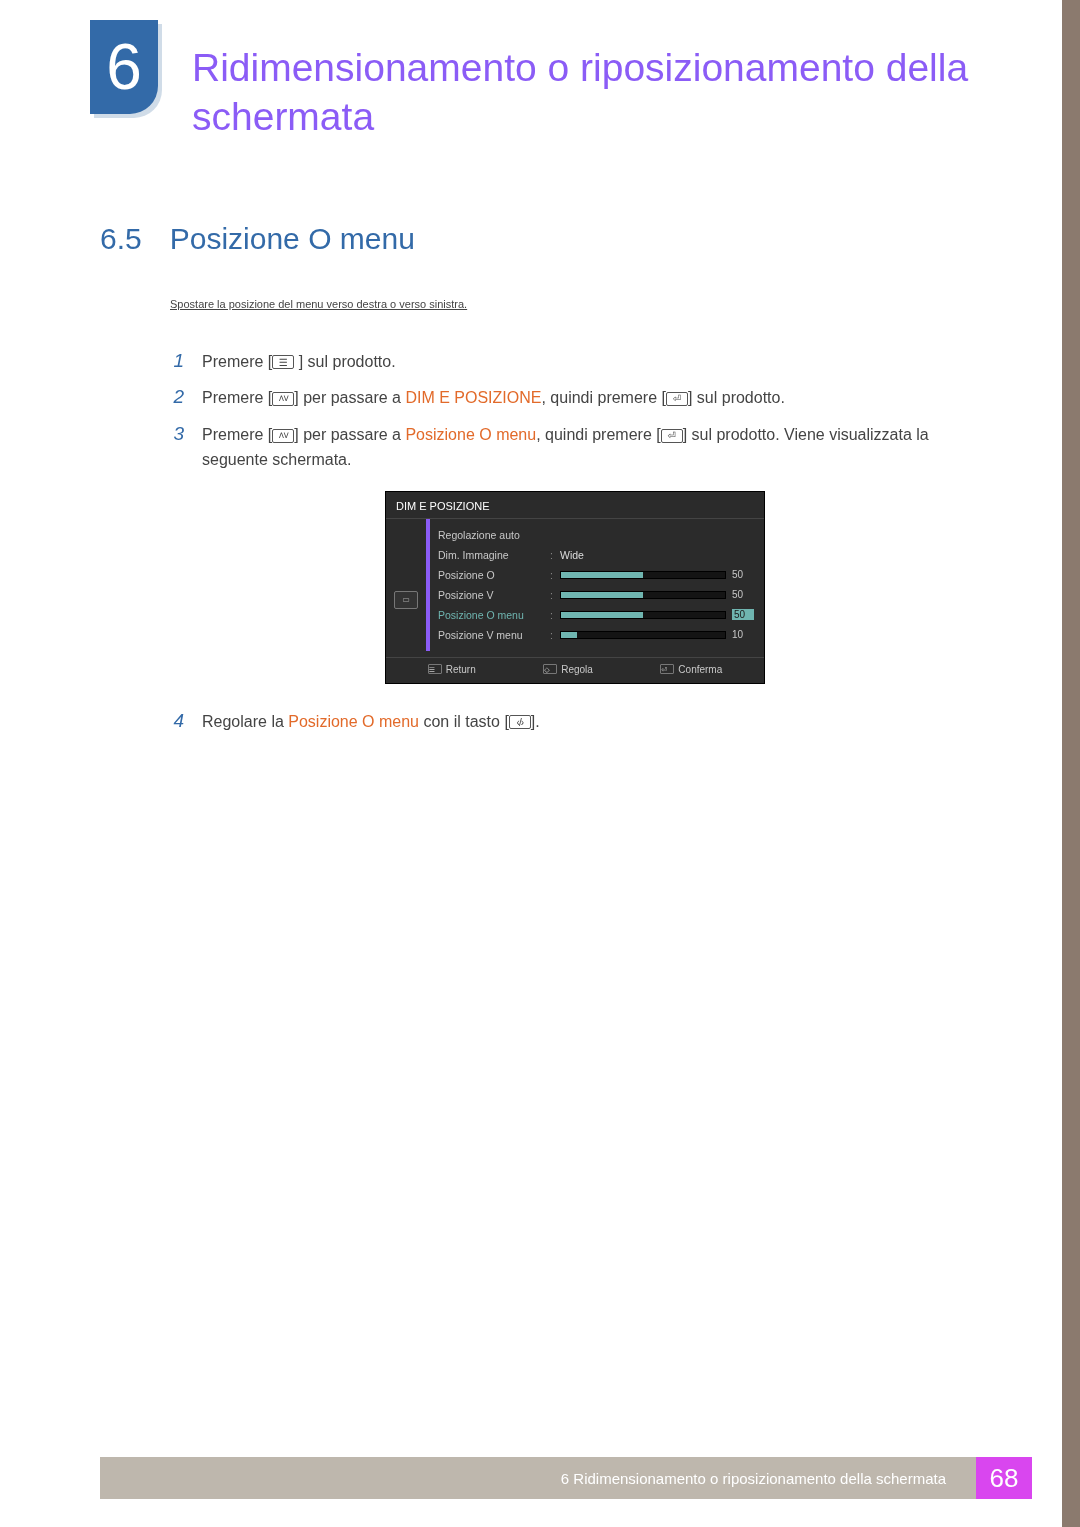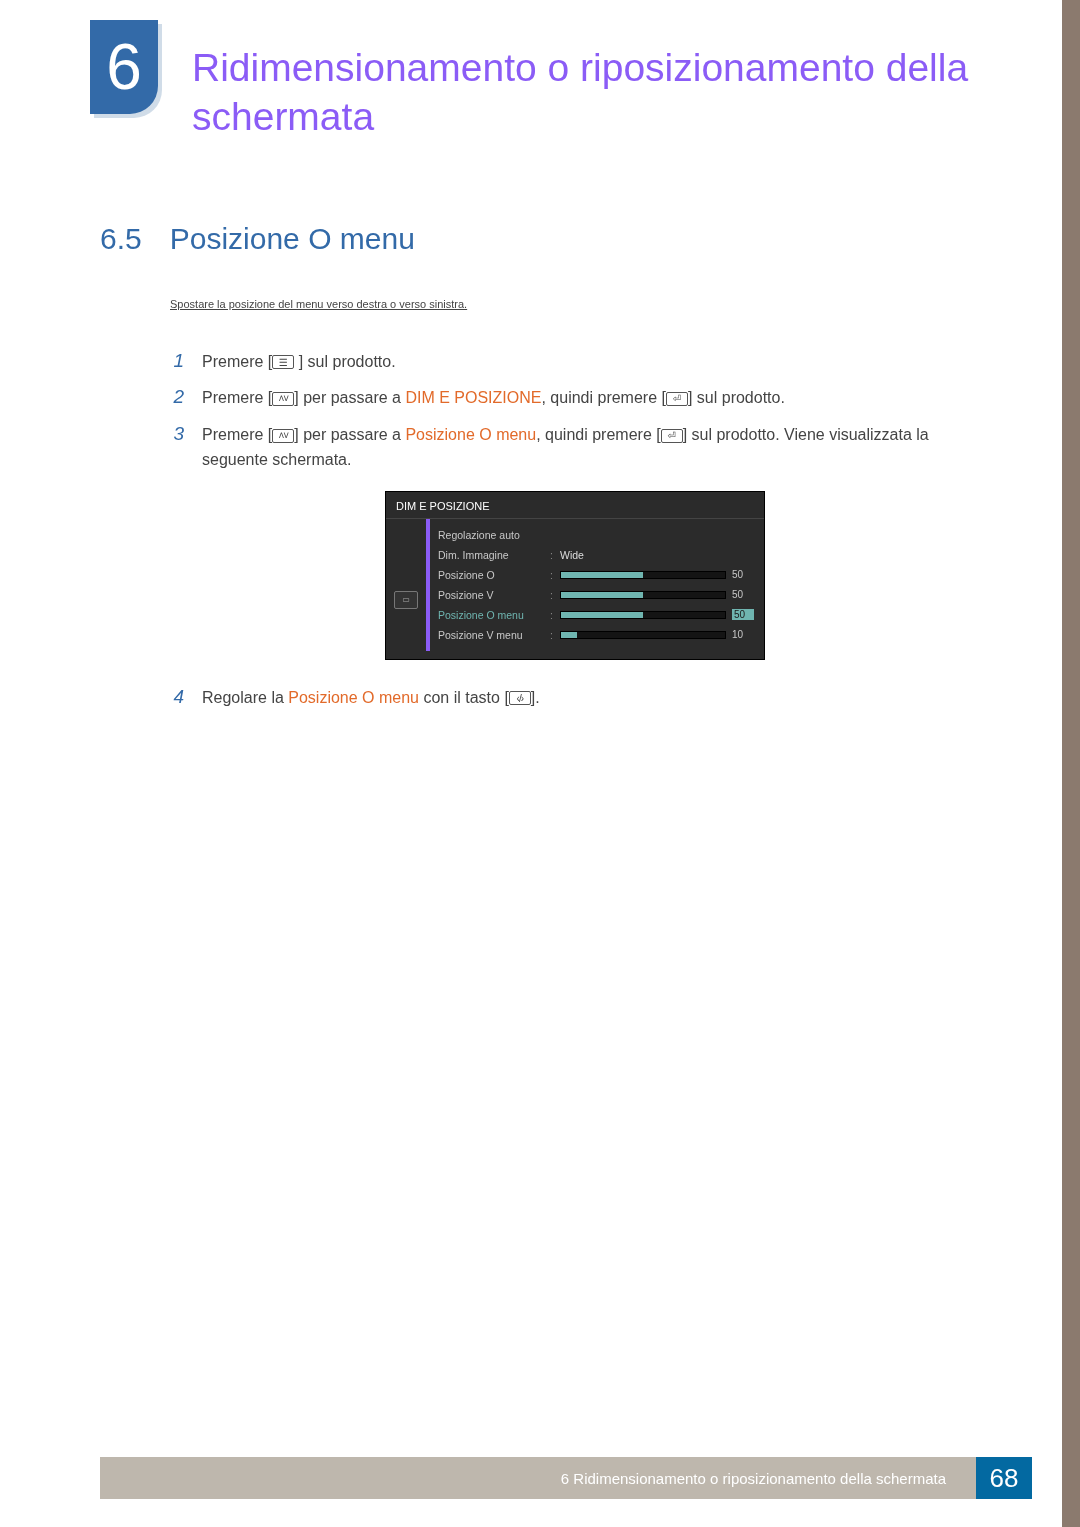--- a/index.html
+++ b/index.html
@@ -255,21 +255,21 @@
     background: #beb7ad;
     display: flex;
     align-items: center;
     justify-content: flex-end;
     padding-right: 30px;
     color: #ffffff;
     font-size: 15px;
   }
   .footer-page {
     width: 56px;
-    background: #0369a1;
+    background: #d946ef;
     color: #ffffff;
     font-size: 26px;
     display: flex;
     align-items: center;
     justify-content: center;
   }
 </style>
 </head>
 <body>
 
@@ -369,20 +369,34 @@
                 <div class="osd-colon">:</div>
                 <div class="osd-bar-wrap">
                   <div class="osd-bar">
                     <div class="osd-bar-fill" style="width: 10%;"></div>
                   </div>
                   <div class="osd-bar-num">10</div>
                 </div>
               </div>
             </div>
         </div>
+        <div class="osd-footer">
+          <span>
+              <span class="osd-ficon">☰</span>
+              <span>Return</span>
+            </span>
+          <span>
+              <span class="osd-ficon">◇</span>
+              <span>Regola</span>
+            </span>
+          <span>
+              <span class="osd-ficon">⏎</span>
+              <span>Conferma</span>
+            </span>
+        </div>
       </div>
     </div>
 
     <div class="step">
       <div class="step-num">4</div>
       <div class="step-text">
         <span>Regolare la </span><span class="hl">Posizione O menu</span><span> con il tasto [</span><span class="icon-inline icon-lr"></span><span>].</span>
       </div>
     </div>
 

